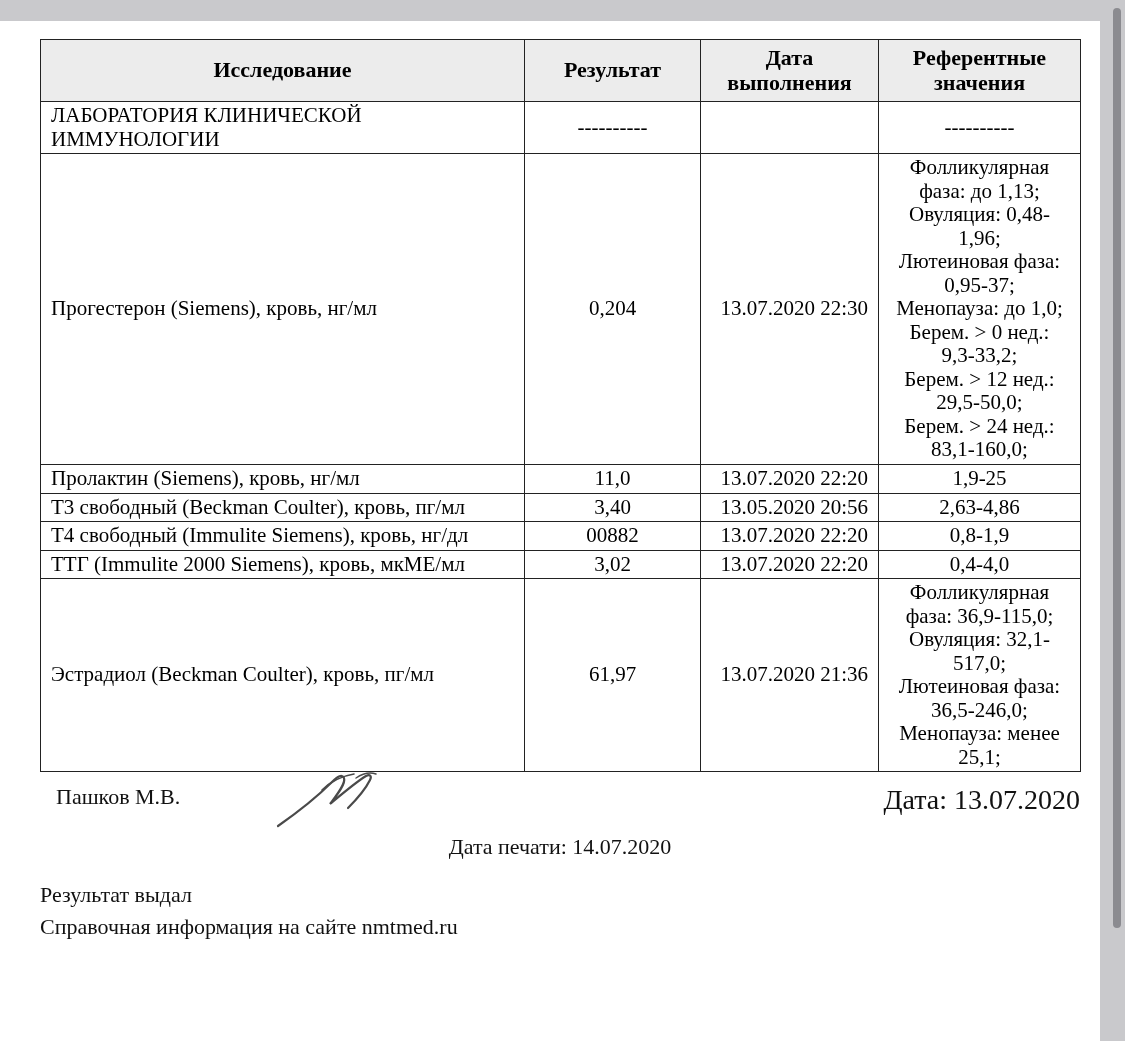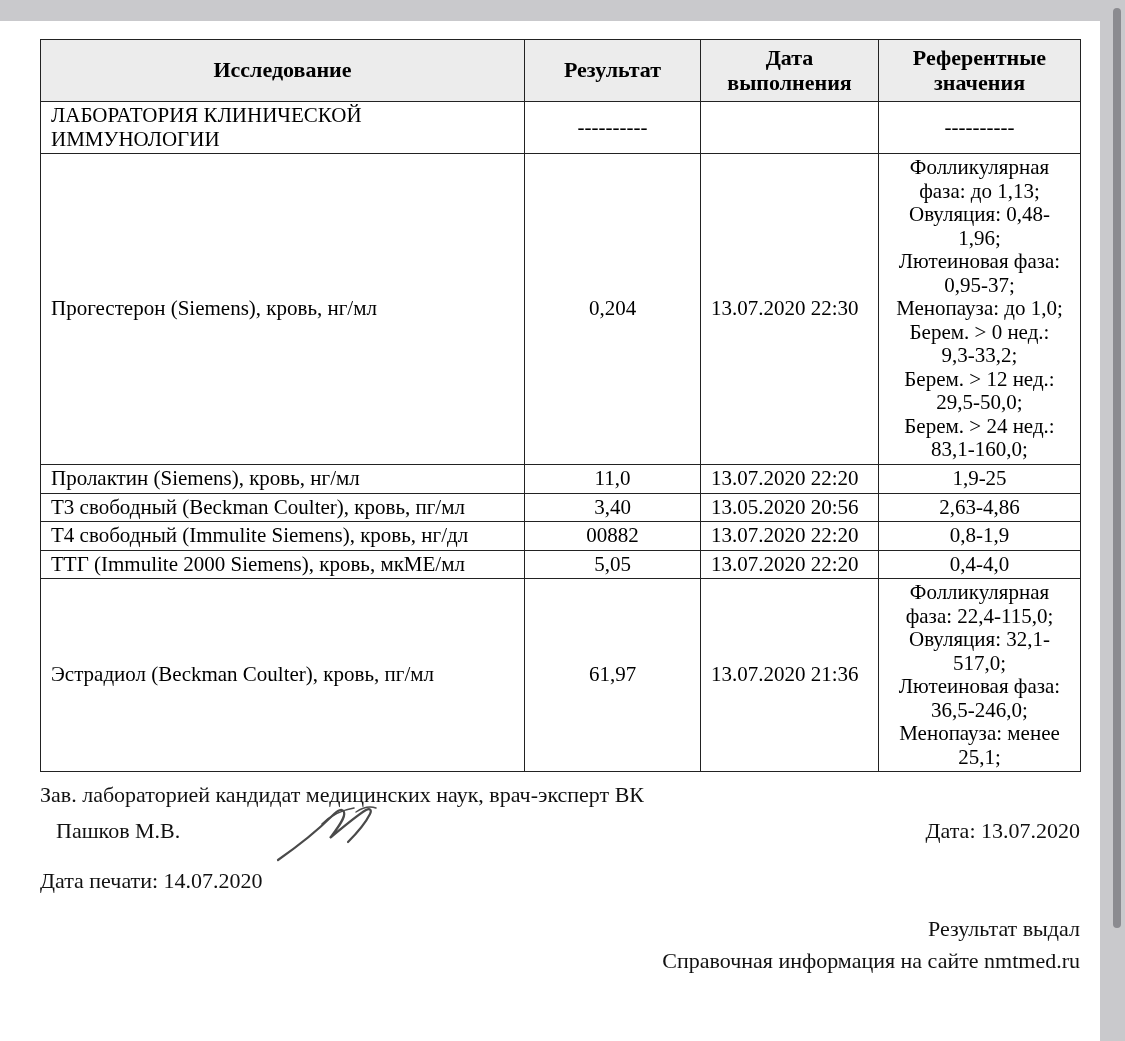--- a/index.html
+++ b/index.html
@@ -44,21 +44,21 @@
     font-size: 22px;
     padding: 6px 4px;
   }
   col.c-name  { width: 484px; }
   col.c-res   { width: 176px; }
   col.c-date  { width: 178px; }
   col.c-ref   { width: 202px; }
 
   td.name { text-align: left; }
   td.res  { text-align: center; font-size: 22px; }
-  td.date { text-align: left; font-size: 18px; }
+  td.date { text-align: right; font-size: 18px; }
   td.ref  { text-align: center; font-size: 20px; line-height: 1.18; }
 
   .ref-lines span { display: block; }
 
   .footer {
     width: 1040px;
     margin-top: 10px;
     position: relative;
     font-size: 22px;
     color: #111;
@@ -81,31 +81,30 @@
     position: absolute;
     left: 230px;
     top: -12px;
     width: 130px;
     height: 60px;
   }
   .date-right {
     position: absolute;
     right: 0;
     top: 2px;
-    font-size: 22px;
+    font-size: 28px;
     text-align: right;
   }
   .date-print {
-    text-align: left;
+    text-align: center;
     font-size: 22px;
     margin-top: 6px;
   }
   .tail {
     margin-top: 22px;
-    text-align: right;
   }
   .tail .line { margin: 6px 0; }
 
   .scrollbar {
     position: absolute;
     right: 4px;
     top: 0;
     width: 10px;
     height: 1041px;
   }
@@ -204,50 +203,49 @@
             <td class="res">00882</td>
             <td class="date">13.07.2020 22:20</td>
             <td class="ref">
               <div class="ref-lines">
                 <span>0,8-1,9</span>
               </div>
             </td>
           </tr>
           <tr>
             <td class="name">ТТГ (Immulite 2000 Siemens), кровь, мкМЕ/мл</td>
-            <td class="res">5,05</td>
+            <td class="res">3,02</td>
             <td class="date">13.07.2020 22:20</td>
             <td class="ref">
               <div class="ref-lines">
                 <span>0,4-4,0</span>
               </div>
             </td>
           </tr>
           <tr>
             <td class="name">Эстрадиол (Beckman Coulter), кровь, пг/мл</td>
             <td class="res">61,97</td>
             <td class="date">13.07.2020 21:36</td>
             <td class="ref">
               <div class="ref-lines">
                 <span>Фолликулярная</span>
-                <span>фаза: 22,4-115,0;</span>
+                <span>фаза: 36,9-115,0;</span>
                 <span>Овуляция: 32,1-</span>
                 <span>517,0;</span>
                 <span>Лютеиновая фаза:</span>
                 <span>36,5-246,0;</span>
                 <span>Менопауза: менее</span>
                 <span>25,1;</span>
               </div>
             </td>
           </tr>
         </tbody>
     </table>
 
     <div class="footer">
-      <div class="line">Зав. лабораторией кандидат медицинских наук, врач-эксперт ВК</div>
 
       <div class="sign-row">
         <div class="sign-name">Пашков М.В.</div>
         <svg class="signature" viewBox="0 0 130 60">
           <path d="M8 56 C28 42 48 26 62 12 C68 6 72 4 74 8 C76 14 66 26 60 34 C72 24 86 12 96 6 C100 4 102 6 100 10 C96 18 86 30 78 38" fill="none" stroke="#4a4a4a" stroke-width="2.2" stroke-linecap="round"></path>
           <path d="M52 20 C60 12 72 6 84 4" fill="none" stroke="#4a4a4a" stroke-width="1.6" stroke-linecap="round"></path>
           <path d="M86 8 C92 4 100 2 106 4" fill="none" stroke="#4a4a4a" stroke-width="1.4" stroke-linecap="round"></path>
         </svg>
         <div class="date-right">Дата: 13.07.2020</div>
       </div>

